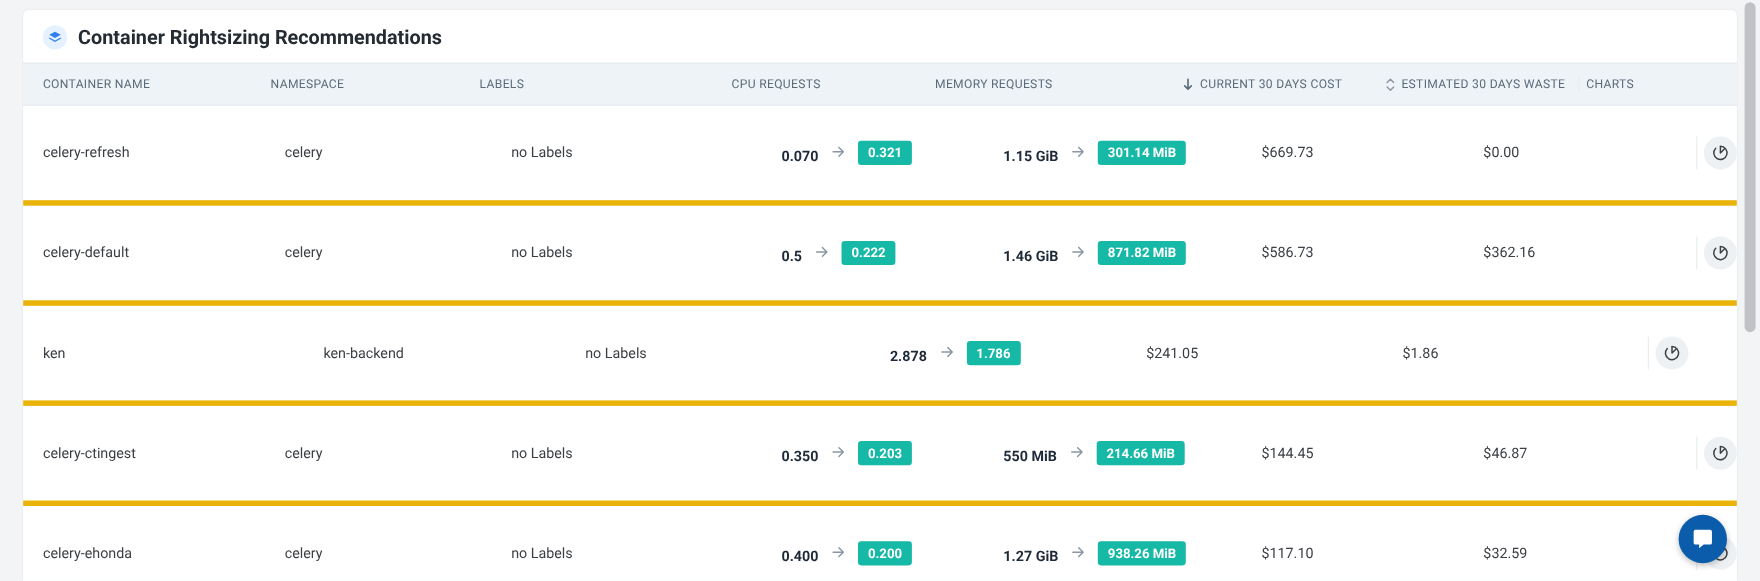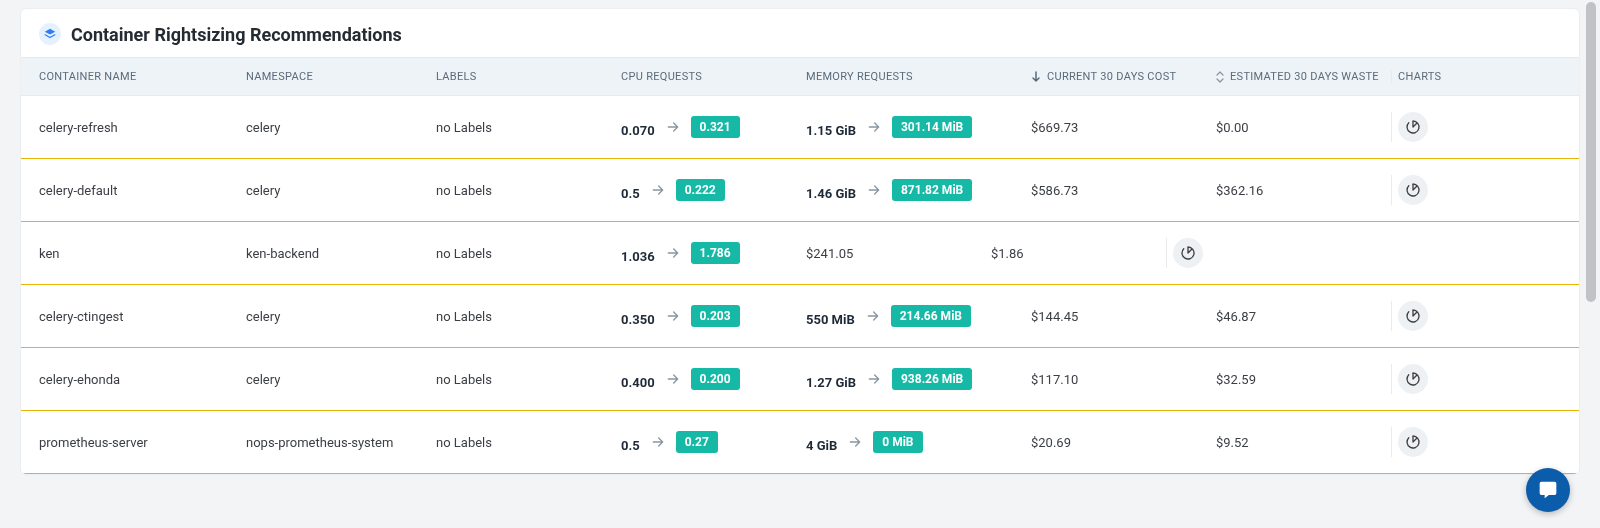--- a/index.html
+++ b/index.html
@@ -7,26 +7,26 @@
   .page-scroll { position: absolute; right: 2px; top: 0; bottom: 0; width: 14px; }
   .page-scroll-thumb { position: absolute; top: 2px; left: 2px; right: 2px; height: 300px; background: #c0c2c5; border-radius: 6px; }
 
   .card { background: #fff; margin: 8px 20px 0 20px; border-radius: 6px; border: 1px solid #eceef0; overflow: hidden; }
   .card-header { display: flex; align-items: center; gap: 10px; padding: 14px 18px 12px 18px; }
   .card-header-icon { width: 22px; height: 22px; border-radius: 50%; background: #e6f1ff; display: flex; align-items: center; justify-content: center; }
   .card-title { font-size: 18px; font-weight: 700; color: #252b32; }
 
   .table { width: 100%; }
   .thead { display: flex; background: #eef3f8; color: #5b6b7a; font-size: 11px; font-weight: 400; letter-spacing: .3px; padding: 12px 0; border-top: 1px solid #e5eaef; border-bottom: 1px solid #e5eaef; }
-  .trow { display: flex; align-items: center; padding: 16px 0; border-bottom: 1px solid #eab308; }
+  .trow { display: flex; align-items: center; padding: 28px 0; border-bottom: 5px solid #eab308; gap: 48px; }
 
   .col-name  { width: 225px; padding-left: 18px; padding-right: 8px; }
   .col-ns    { width: 190px; padding-right: 8px; }
   .col-lbl   { width: 185px; padding-right: 8px; }
-  .col-cpu   { width: 185px; padding-right: 8px; }
+  .col-cpu   { width: 185px; padding-right: 8px; margin-left: 44px; }
   .col-mem   { width: 225px; padding-right: 8px; }
   .col-cost  { width: 185px; padding-right: 8px; }
   .col-waste { width: 175px; padding-right: 8px; }
   .col-chart { flex: 1; padding-left: 6px; border-left: 1px solid #e8ebee; display: flex; align-items: center; }
   .thead .col-chart { justify-content: flex-start; }
   .thead .col-cost, .thead .col-waste { display: flex; align-items: center; gap: 6px; }
 
   .sort-ind { display: flex; flex-direction: column; justify-content: center; color: #6b7a88; }
 
   .val-dark { font-weight: 700; color: #1e2a38; }
@@ -143,21 +143,21 @@
                 <use href="#pie"></use>
               </svg>
       </span>
     </div>
         </div>
         <div class="trow">
     <div class="col-name muted">ken</div>
     <div class="col-ns muted">ken-backend</div>
     <div class="col-lbl muted">no Labels</div>
     <div class="col-cpu req">
-      <span class="val-dark">1.036</span>
+      <span class="val-dark">2.878</span>
       <span class="arrow"><svg width="16" height="16">
                 <use href="#arrow-right"></use>
               </svg></span>
       <span class="pill">1.786</span>
     </div>
     <div class="col-cost val-med">$241.05</div>
     <div class="col-waste val-med">$1.86</div>
     <div class="col-chart">
       <span class="chart-btn">
         <svg width="16" height="16">

